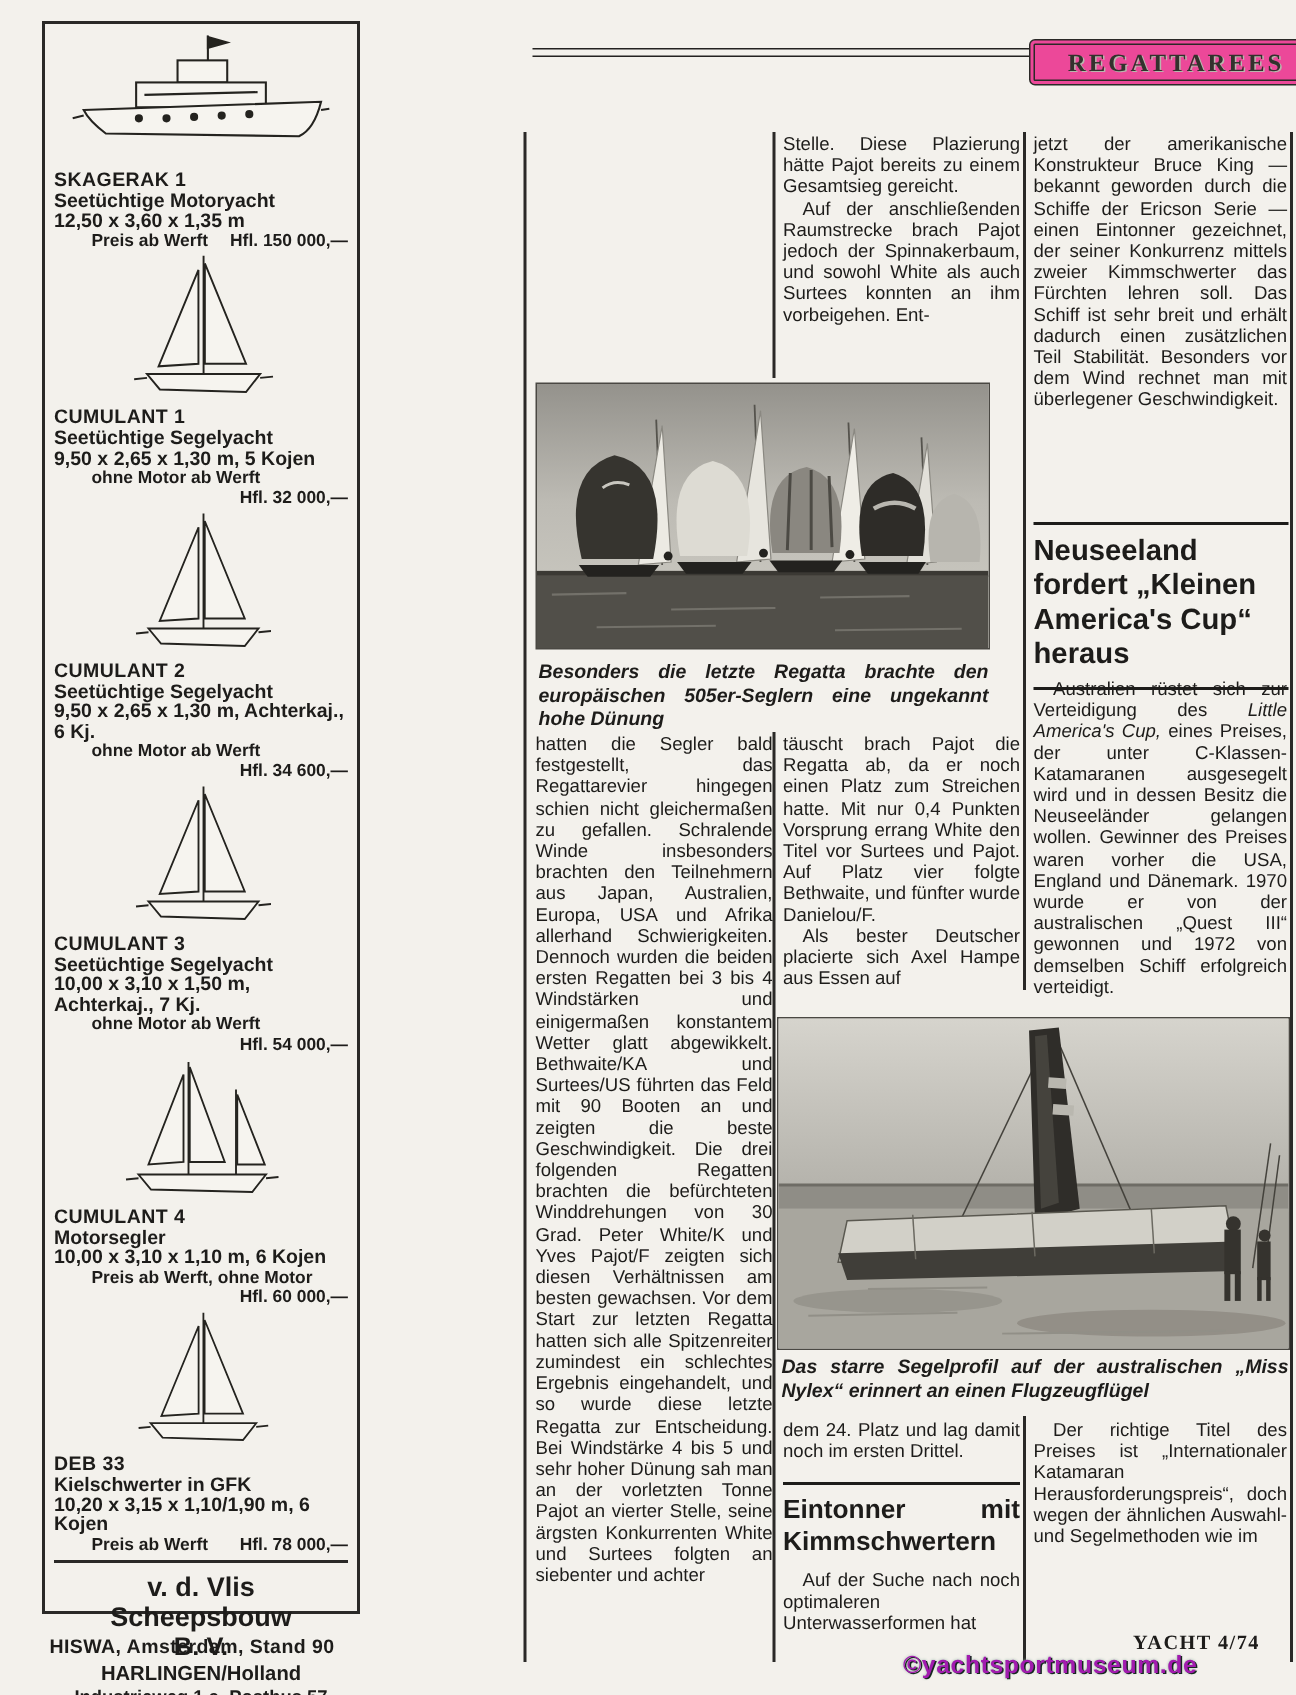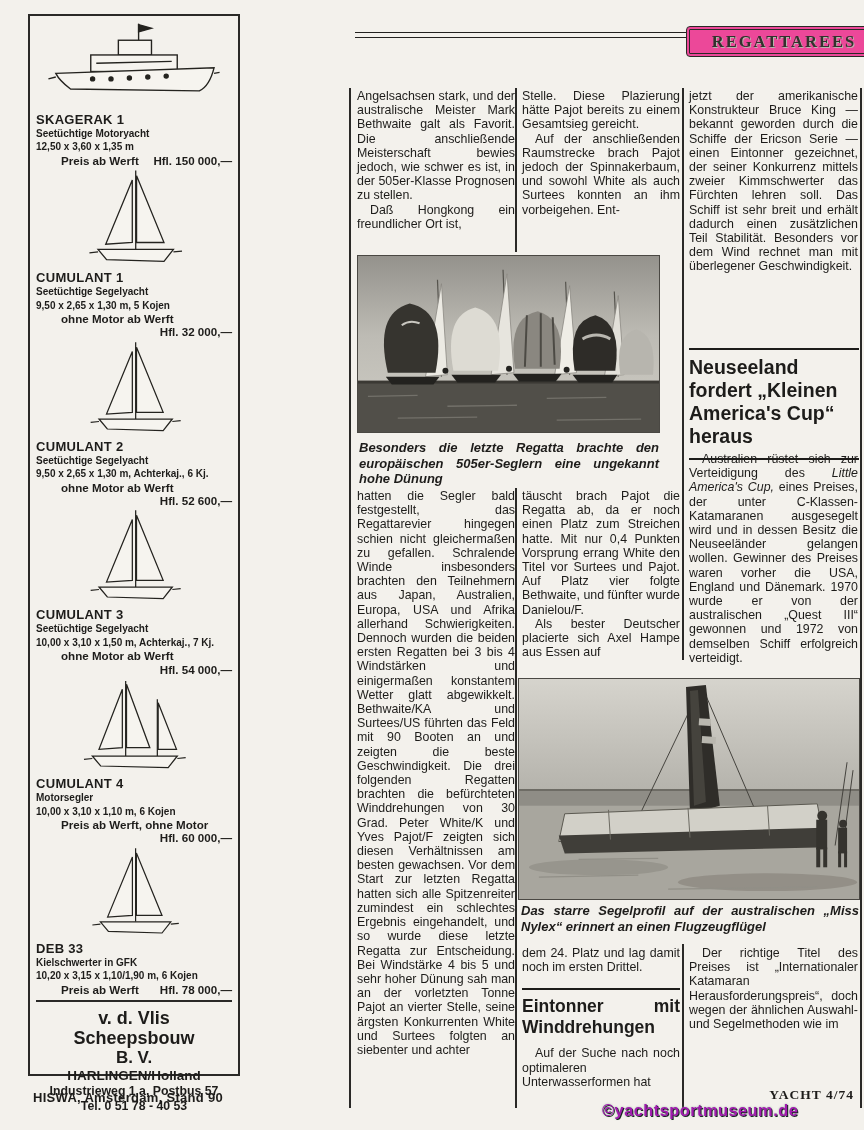--- a/index.html
+++ b/index.html
@@ -5,21 +5,21 @@
   html,body{margin:0;padding:0;background:#dcdad4;}
   .page{position:relative;width:864px;height:1130px;background:#f3f1ec;overflow:hidden;
         font-family:"Liberation Sans",sans-serif;color:#1d1c1a;}
   
   .ad{position:absolute;left:28px;top:14px;width:212px;height:1062px;border:2px solid #2a2927;
       box-sizing:border-box;display:flex;flex-direction:column;justify-content:space-between;
       padding:4px 6px 6px 6px;}
   .boat{text-align:left;}
   .boat svg{display:block;margin:0 auto;}
   .bname{font-weight:bold;font-size:13px;letter-spacing:.3px;}
-  .bspec{font-weight:bold;font-size:10px;line-height:13.4px;white-space:pre-line;}
+  .bspec{font-weight:bold;font-size:13px;line-height:13.4px;white-space:pre-line;}
   .brow{display:flex;justify-content:space-between;flex-wrap:wrap;font-weight:bold;font-size:11.6px;line-height:13.4px;padding-left:25px;}
   .brow b{margin-left:auto;}
   .company{border-top:2px solid #2a2927;margin-top:4px;padding-top:6px;text-align:center;}
   .co1{font-weight:bold;font-size:18px;line-height:20px;}
   .co2{font-weight:bold;font-size:17px;line-height:19px;}
   .co3{font-weight:bold;font-size:13.5px;line-height:17px;}
   .co4{font-weight:bold;font-size:12.3px;line-height:15px;}
   .hiswa{position:absolute;left:22px;top:1090px;width:212px;text-align:center;
          font-weight:bold;font-size:13px;letter-spacing:.3px;}
   
@@ -37,21 +37,21 @@
   .w1{width:158px;} 
   .vr{position:absolute;width:2px;background:#2a2927;}
   .caption{position:absolute;font-style:italic;font-weight:bold;font-size:13px;line-height:15.6px;text-align:justify;}
   .headblock .hr{border-top:2px solid #1d1c1a;}
   .h-nz{font-size:19.5px;line-height:23px;font-weight:bold;margin:6px 0 10px 0;}
   .h-et{font-size:17.5px;line-height:21px;font-weight:bold;margin:6px 0 8px 0;}
   .photo{position:absolute;border:1px solid #4a4843;box-sizing:border-box;}
   .photo svg{display:block;width:100%;height:100%;}
   .ital{font-style:italic;}
   
-  .issue{position:absolute;right:10px;top:1087px;width:200px;text-align:right;
+  .issue{position:absolute;right:24px;top:1087px;width:200px;text-align:right;
          font-family:"Liberation Serif",serif;font-weight:bold;font-size:13.5px;letter-spacing:1px;}
   .wm{position:absolute;right:2px;top:1101px;width:260px;text-align:left;
       font-weight:bold;font-size:16.5px;letter-spacing:.4px;color:#a21caf;
       text-shadow:1px 1px 0 #16281f,0 0 2px #93b2a2;}
 </style>
 </head>
 <body>
 
 <div class="page">
 
@@ -129,21 +129,21 @@
 
     <div class="boat">
       <svg width="120" height="100">
           <use href="#sym-sloop"></use>
         </svg>
       <div class="bname">CUMULANT 2</div>
       <div class="bspec">Seetüchtige Segelyacht
 9,50 x 2,65 x 1,30 m, Achterkaj., 6 Kj.</div>
       <div class="brow">
           <span>ohne Motor ab Werft</span>
-          <b>Hfl. 52 600,—</b>
+          <b>Hfl. 34 600,—</b>
         </div>
     </div>
 
     <div class="boat">
       <svg width="120" height="100">
           <use href="#sym-sloop"></use>
         </svg>
       <div class="bname">CUMULANT 3</div>
       <div class="bspec">Seetüchtige Segelyacht
 10,00 x 3,10 x 1,50 m, Achterkaj., 7 Kj.</div>
@@ -193,24 +193,20 @@
   <div class="toprule"></div>
   <div class="logo">REGATTAREES</div>
 
   <div class="vr" style="left:349px;top:88px;height:1020px"></div>
   <div class="vr" style="left:515px;top:88px;height:164px"></div>
   <div class="vr" style="left:515px;top:488px;height:620px"></div>
   <div class="vr" style="left:682px;top:88px;height:572px"></div>
   <div class="vr" style="left:682px;top:944px;height:164px"></div>
   <div class="vr" style="left:860px;top:88px;height:1020px"></div>
 
-  <div class="txt w1" style="left:357px;top:89px">
-    <p>Angelsachsen stark, und der australische Meister Mark Bethwaite galt als Favorit. Die anschließende Meisterschaft bewies jedoch, wie schwer es ist, in der 505er-Klasse Prognosen zu stellen.</p>
-    <p class="ind">Daß Hongkong ein freundlicher Ort ist,</p>
-  </div>
 
   <div class="txt w1" style="left:522px;top:89px">
     <p>Stelle. Diese Plazierung hätte Pajot bereits zu einem Gesamtsieg gereicht.</p>
     <p class="ind">Auf der anschließenden Raumstrecke brach Pajot jedoch der Spinnakerbaum, und sowohl White als auch Surtees konnten an ihm vorbeigehen. Ent-</p>
   </div>
 
   <div class="txt" style="left:689px;top:89px;width:169px">
     <p>jetzt der amerikanische Konstrukteur Bruce King — bekannt geworden durch die Schiffe der Ericson Serie — einen Eintonner gezeichnet, der seiner Konkurrenz mittels zweier Kimmschwerter das Fürchten lehren soll. Das Schiff ist sehr breit und erhält dadurch einen zusätzlichen Teil Stabilität. Besonders vor dem Wind rechnet man mit überlegener Geschwindigkeit.</p>
   </div>
 
@@ -331,21 +327,21 @@
       </g>
     </svg>
   </div>
 
   <div class="caption" style="left:521px;top:903px;width:338px">Das starre Segelprofil auf der australischen „Miss Nylex“ erinnert an einen Flugzeugflügel</div>
 
   <div class="txt w1" style="left:522px;top:946px">
     <p>dem 24. Platz und lag damit noch im ersten Drittel.</p>
     <div class="headblock" style="margin-top:14px">
       <div class="hr"></div>
-      <div class="h-et">Eintonner mit Winddrehungen</div>
+      <div class="h-et">Eintonner mit Kimmschwertern</div>
     </div>
     <p class="ind">Auf der Suche nach noch optimaleren Unterwasserformen hat</p>
   </div>
 
   <div class="txt" style="left:689px;top:946px;width:169px">
     <p class="ind">Der richtige Titel des Preises ist „Internationaler Katamaran Herausforderungspreis“, doch wegen der ähnlichen Auswahl- und Segelmethoden wie im</p>
   </div>
 
   <div class="issue">YACHT 4/74</div>
   <div class="wm">©yachtsportmuseum.de</div>

